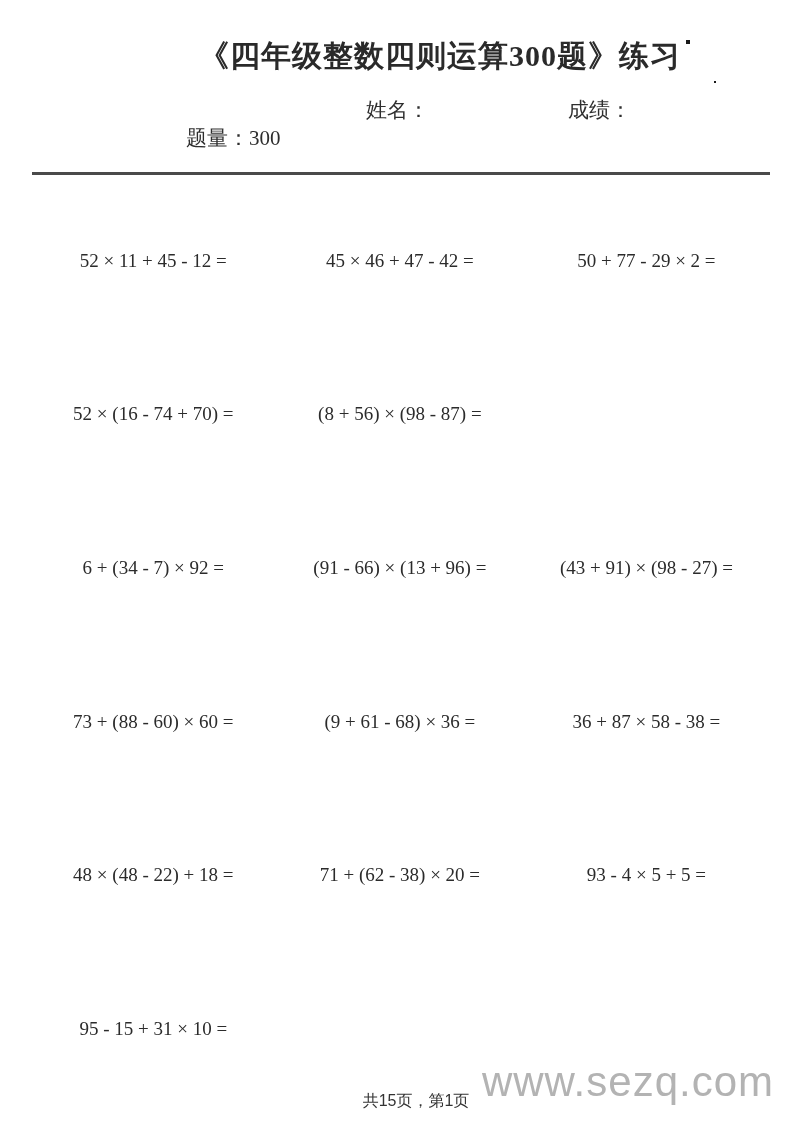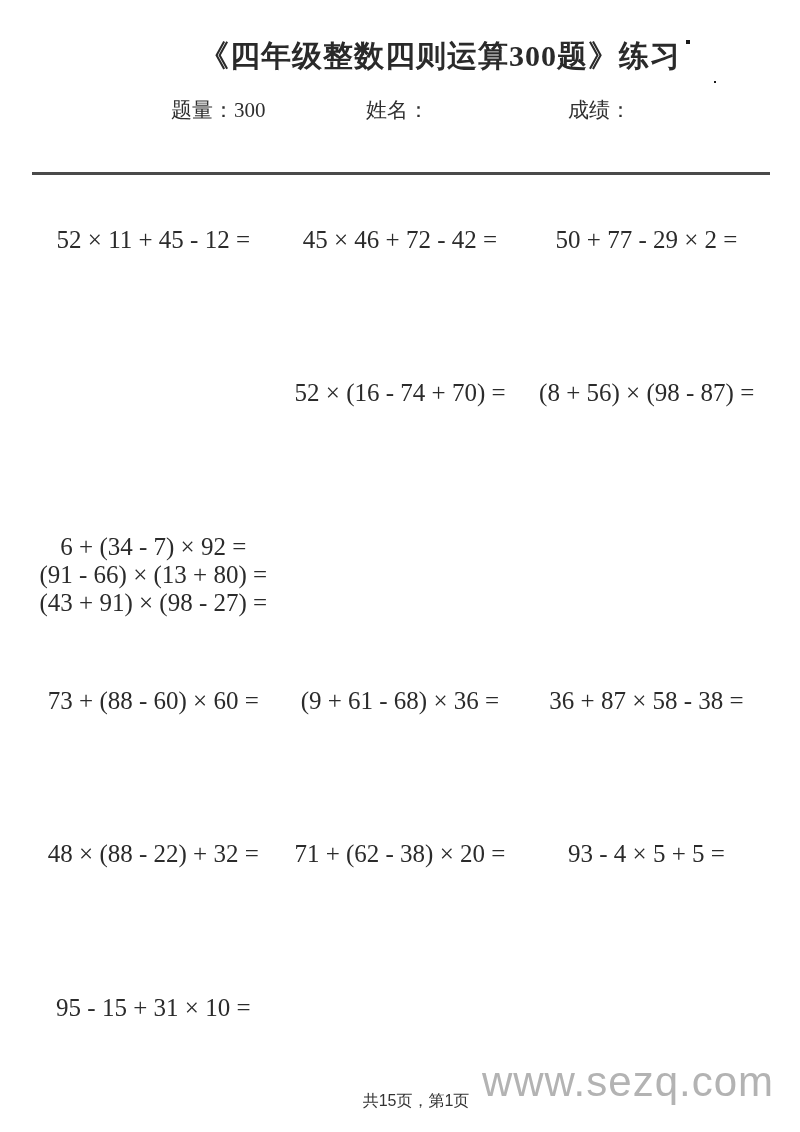--- a/index.html
+++ b/index.html
@@ -26,21 +26,21 @@
   .meta-row {
     position: absolute;
     top: 96px;
     left: 0;
     width: 100%;
     height: 28px;
     font-size: 21px;
     color: #2e2e2e;
   }
   .meta-item { position: absolute; white-space: nowrap; }
-  .meta-count { left: 171px; }
+  .meta-count { left: 186px; margin-top: 28px; }
   .meta-name  { left: 366px; }
   .meta-score { left: 568px; }
   .divider {
     position: absolute;
     top: 172px;
     left: 32px;
     width: 738px;
     height: 3px;
     background: #4a4a4a;
   }
@@ -52,23 +52,24 @@
   }
   .problem-row {
     position: absolute;
     left: 0;
     width: 740px;
     display: flex;
   }
   .problem-cell {
     width: 246.6px;
     text-align: center;
-    font-size: 25px;
+    font-size: 19px;
     color: #2b2b2b;
     white-space: nowrap;
+    margin-top: 24px;
   }
   .page-footer {
     position: absolute;
     top: 1091px;
     left: 16px;
     width: 100%;
     text-align: center;
     font-size: 16px;
     font-family: "Liberation Sans", "DejaVu Sans", sans-serif;
     color: #333333;
@@ -96,39 +97,39 @@
   <span class="meta-item meta-count">题量：300</span>
   <span class="meta-item meta-name">姓名：</span>
   <span class="meta-item meta-score">成绩：</span>
 </div>
 
 <div class="divider"></div>
 
 <div class="problems-grid" id="problems-grid">
     <div class="problem-row" style="top: 226px;">
       <div class="problem-cell">52 × 11 + 45 - 12 =</div>
-      <div class="problem-cell">45 × 46 + 72 - 42 =</div>
+      <div class="problem-cell">45 × 46 + 47 - 42 =</div>
       <div class="problem-cell">50 + 77 - 29 × 2 =</div>
     </div>
-    <div class="problem-row" style="top: 379px; justify-content: flex-end;">
+    <div class="problem-row" style="top: 379px;">
       <div class="problem-cell">52 × (16 - 74 + 70) =</div>
       <div class="problem-cell">(8 + 56) × (98 - 87) =</div>
     </div>
-    <div class="problem-row" style="top: 533px; flex-direction: column;">
+    <div class="problem-row" style="top: 533px;">
       <div class="problem-cell">6 + (34 - 7) × 92 =</div>
-      <div class="problem-cell">(91 - 66) × (13 + 80) =</div>
+      <div class="problem-cell">(91 - 66) × (13 + 96) =</div>
       <div class="problem-cell">(43 + 91) × (98 - 27) =</div>
     </div>
     <div class="problem-row" style="top: 687px;">
       <div class="problem-cell">73 + (88 - 60) × 60 =</div>
       <div class="problem-cell">(9 + 61 - 68) × 36 =</div>
       <div class="problem-cell">36 + 87 × 58 - 38 =</div>
     </div>
     <div class="problem-row" style="top: 840px;">
-      <div class="problem-cell">48 × (88 - 22) + 32 =</div>
+      <div class="problem-cell">48 × (48 - 22) + 18 =</div>
       <div class="problem-cell">71 + (62 - 38) × 20 =</div>
       <div class="problem-cell">93 - 4 × 5 + 5 =</div>
     </div>
     <div class="problem-row" style="top: 994px;">
       <div class="problem-cell">95 - 15 + 31 × 10 =</div>
     </div>
   </div>
 
 <div class="page-footer">共15页，第1页</div>
 

